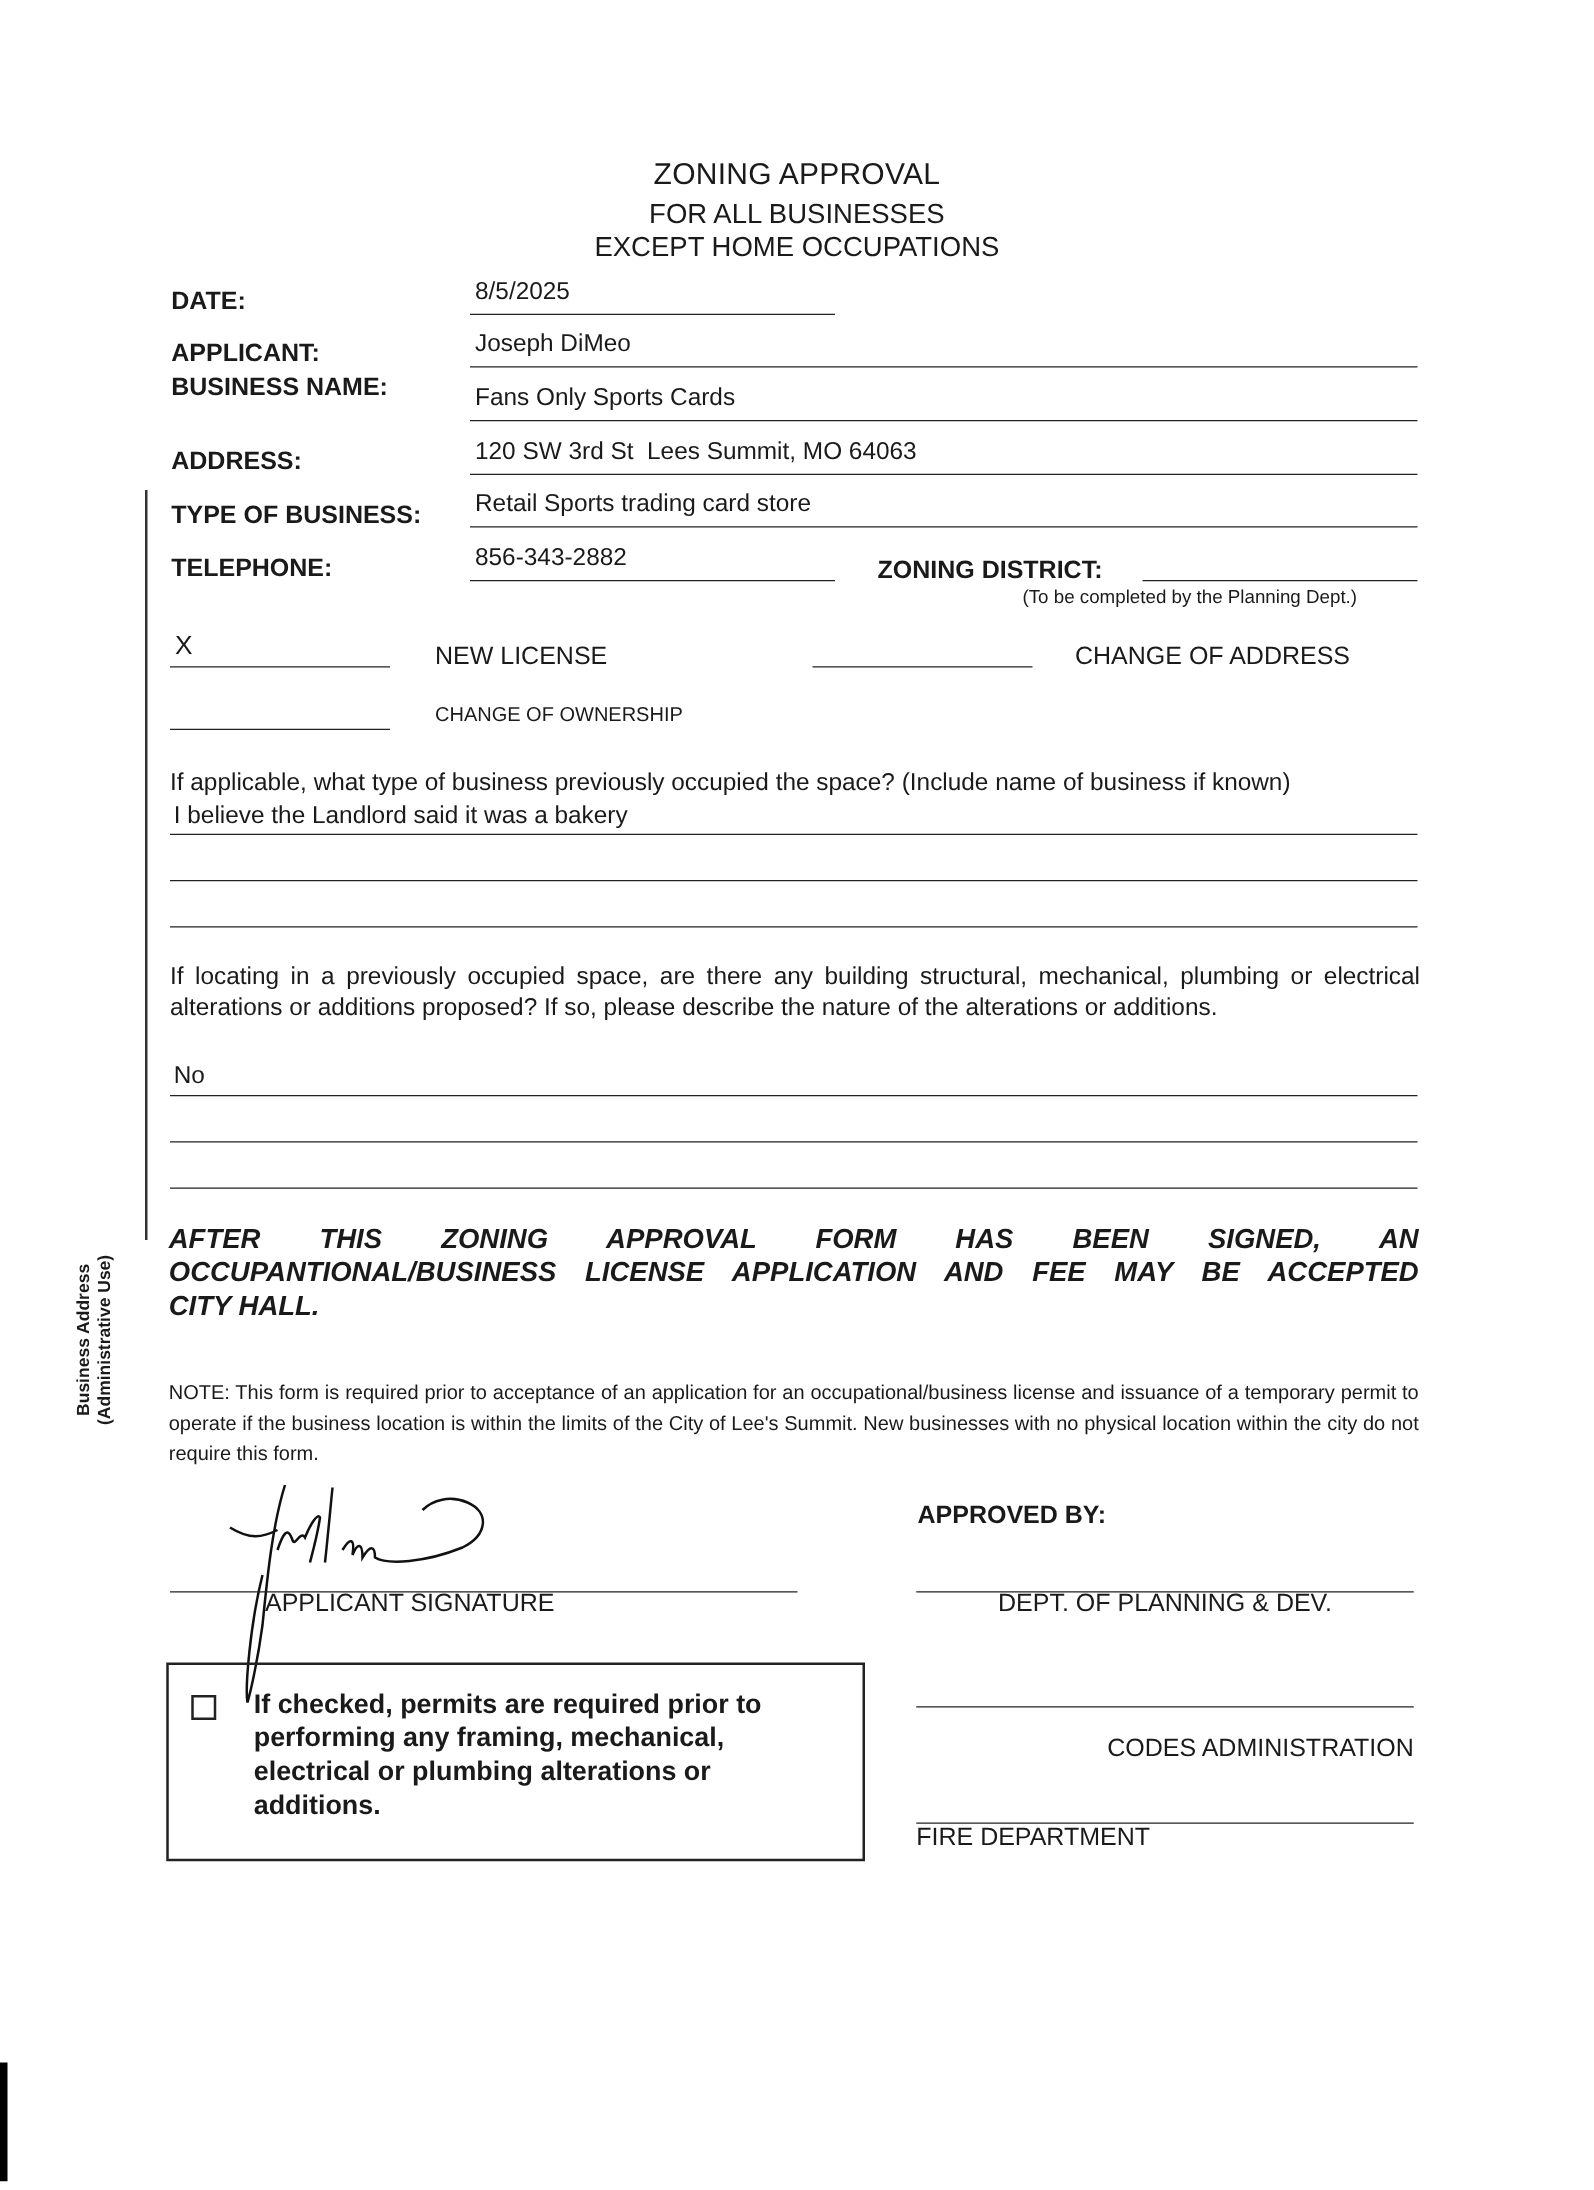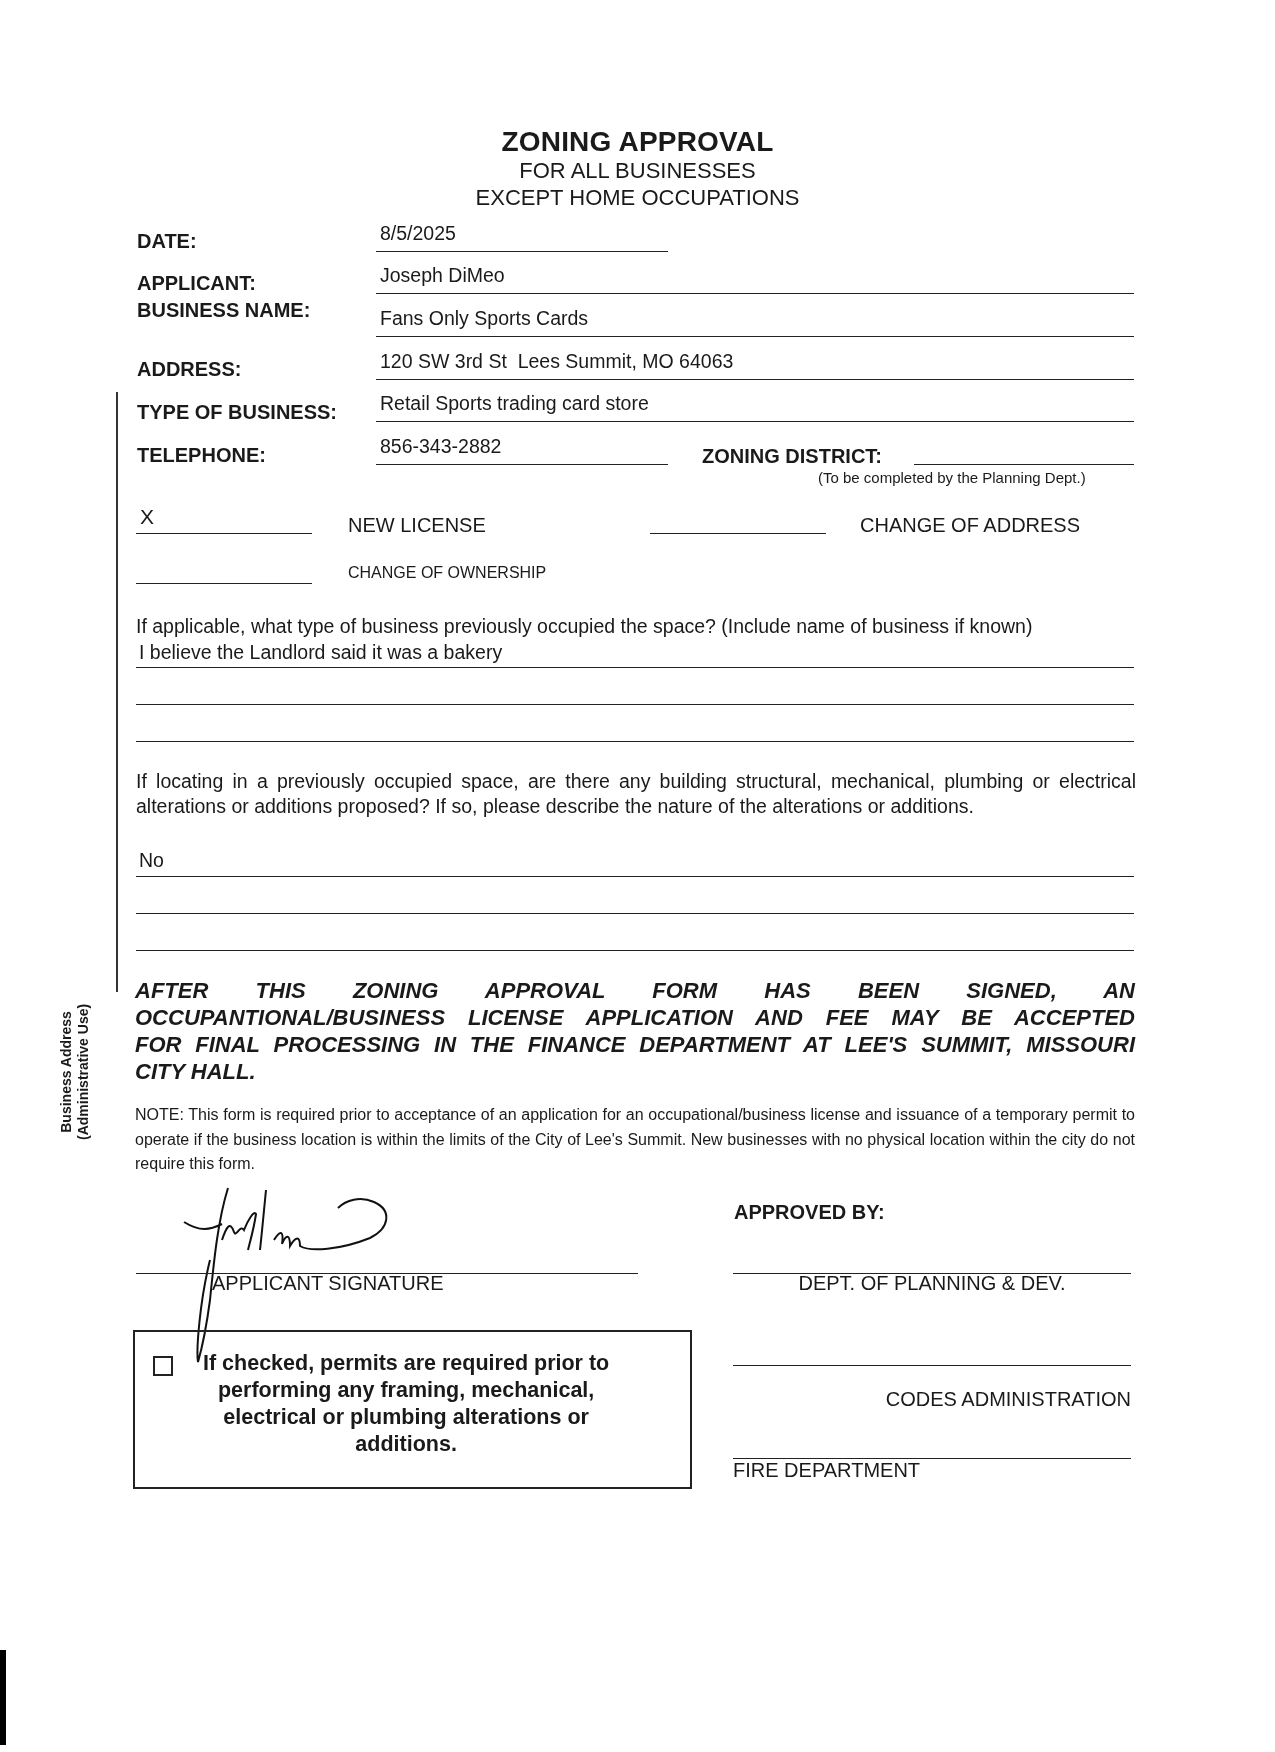--- a/index.html
+++ b/index.html
@@ -2,39 +2,39 @@
 <html><head>
 <meta charset="utf-8">
 <style>
   html, body { margin: 0; padding: 0; }
   body {
     width: 1275px; height: 1752px; background: #ffffff; position: relative;
     overflow: hidden; font-family: "Liberation Sans", sans-serif; color: #1a1a1a;
   }
   .abs { position: absolute; }
   .title { left: 0; width: 1275px; text-align: center; }
-  .t1 { top: 126px; font-size: 28px; font-weight: bold; letter-spacing: 0.2px; }
+  .t1 { top: 126px; font-size: 24px; font-weight: normal; letter-spacing: 0.2px; }
   .t2 { top: 158px; font-size: 22px; }
   .t3 { top: 185px; font-size: 22px; }
   .lbl { font-size: 20px; font-weight: bold; left: 137px; }
   .val { font-size: 19.5px; left: 380px; }
   .line { border-bottom: 1.6px solid #222; height: 0; }
   .body-text { font-size: 19.5px; line-height: 25px; }
   .vert-label {
     position: absolute; left: 58px; top: 1140px; transform: rotate(-90deg);
     transform-origin: left top; font-weight: bold; font-size: 14px; line-height: 17px;
     white-space: nowrap; text-align: center;
   }
   .left-rule { position: absolute; left: 116px; top: 392px; height: 600px; border-left: 2px solid #333; }
   .bold-warn { font-weight: bold; font-size: 22px; line-height: 27px; text-align: justify; text-align-last: justify; font-style: italic; }
   .bold-warn.last { text-align-last: left; }
   .note { font-size: 16px; line-height: 24.5px; text-align: justify; }
   .permit-box { left: 133px; top: 1330px; width: 555px; height: 155px; border: 2.5px solid #222; }
   .checkbox { position: absolute; left: 18px; top: 24px; width: 16px; height: 16px; border: 2px solid #222; }
-  .permit-text { position: absolute; left: 68px; top: 18px; font-weight: bold; font-size: 21.5px; line-height: 27px; text-align: center; }
+  .permit-text { position: absolute; left: 68px; top: 18px; font-weight: bold; font-size: 21.5px; line-height: 27px; }
   .sig-cap { font-size: 20px; }
   .edge-mark { position: absolute; left: 0; top: 1650px; width: 6px; height: 95px; background: #000; }
 </style>
 </head>
 <body>
 
 <div class="abs title t1">ZONING APPROVAL</div>
 <div class="abs title t2">FOR ALL BUSINESSES</div>
 <div class="abs title t3">EXCEPT HOME OCCUPATIONS</div>
 
@@ -90,21 +90,20 @@
 
 <div class="abs body-text" style="left:136px; top:769px; width:1000px; text-align:justify">If locating in a previously occupied space, are there any building structural, mechanical, plumbing or electrical alterations or additions proposed?  If so, please describe the nature of the alterations or additions.</div>
 <div class="abs body-text" style="left:139px; top:848px">No</div>
 <div class="abs line" style="left:136px; top:876px; width:998px"></div>
 <div class="abs line" style="left:136px; top:913px; width:998px"></div>
 <div class="abs line" style="left:136px; top:950px; width:998px"></div>
 
 <div class="abs" style="left:135px; top:977px; width:1000px">
   <div class="bold-warn">AFTER THIS ZONING APPROVAL FORM HAS BEEN SIGNED, AN</div>
   <div class="bold-warn">OCCUPANTIONAL/BUSINESS LICENSE APPLICATION AND FEE MAY BE ACCEPTED</div>
-  <div class="bold-warn">FOR FINAL PROCESSING IN THE FINANCE DEPARTMENT AT LEE'S SUMMIT, MISSOURI</div>
   <div class="bold-warn last">CITY HALL.</div>
 </div>
 
 <div class="abs note" style="left:135px; top:1103px; width:1000px">NOTE:  This form is required prior to acceptance of an application for an occupational/business license and issuance of a temporary permit to operate if the business location is within the limits of the City of Lee's Summit.  New businesses with no physical location within the city do not require this form.</div>
 
 <svg class="abs" style="left:170px; top:1180px" width="330" height="185" viewBox="0 0 330 185">
   <path d="M14 42 C30 52 40 50 52 44 M58 8 C48 40 44 80 40 120 C36 150 30 175 28 182 C26 170 30 120 40 80" fill="none" stroke="#111" stroke-width="2"></path>
   <path d="M52 60 C56 48 60 40 64 52 C66 58 70 44 74 50 C78 40 84 30 86 34 C84 48 80 62 78 70" fill="none" stroke="#111" stroke-width="2"></path>
   <path d="M96 10 C94 30 92 52 90 70 M104 60 C110 50 114 50 112 64 C116 54 120 54 120 66 C126 56 130 56 130 66 C140 72 170 70 200 58 C220 48 222 30 204 22 C190 16 176 20 168 28" fill="none" stroke="#111" stroke-width="2"></path>
 </svg>

